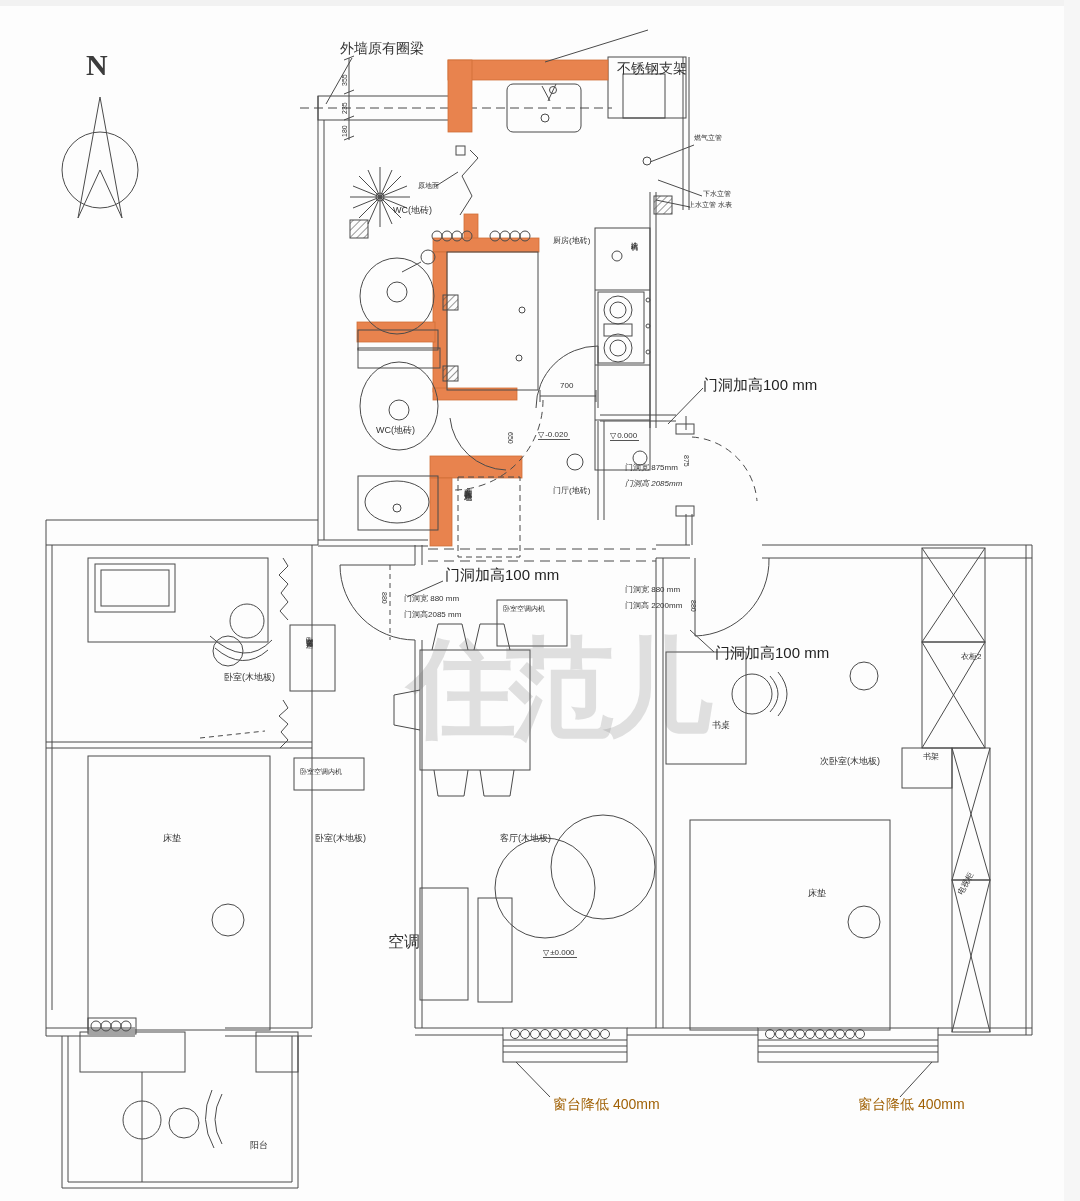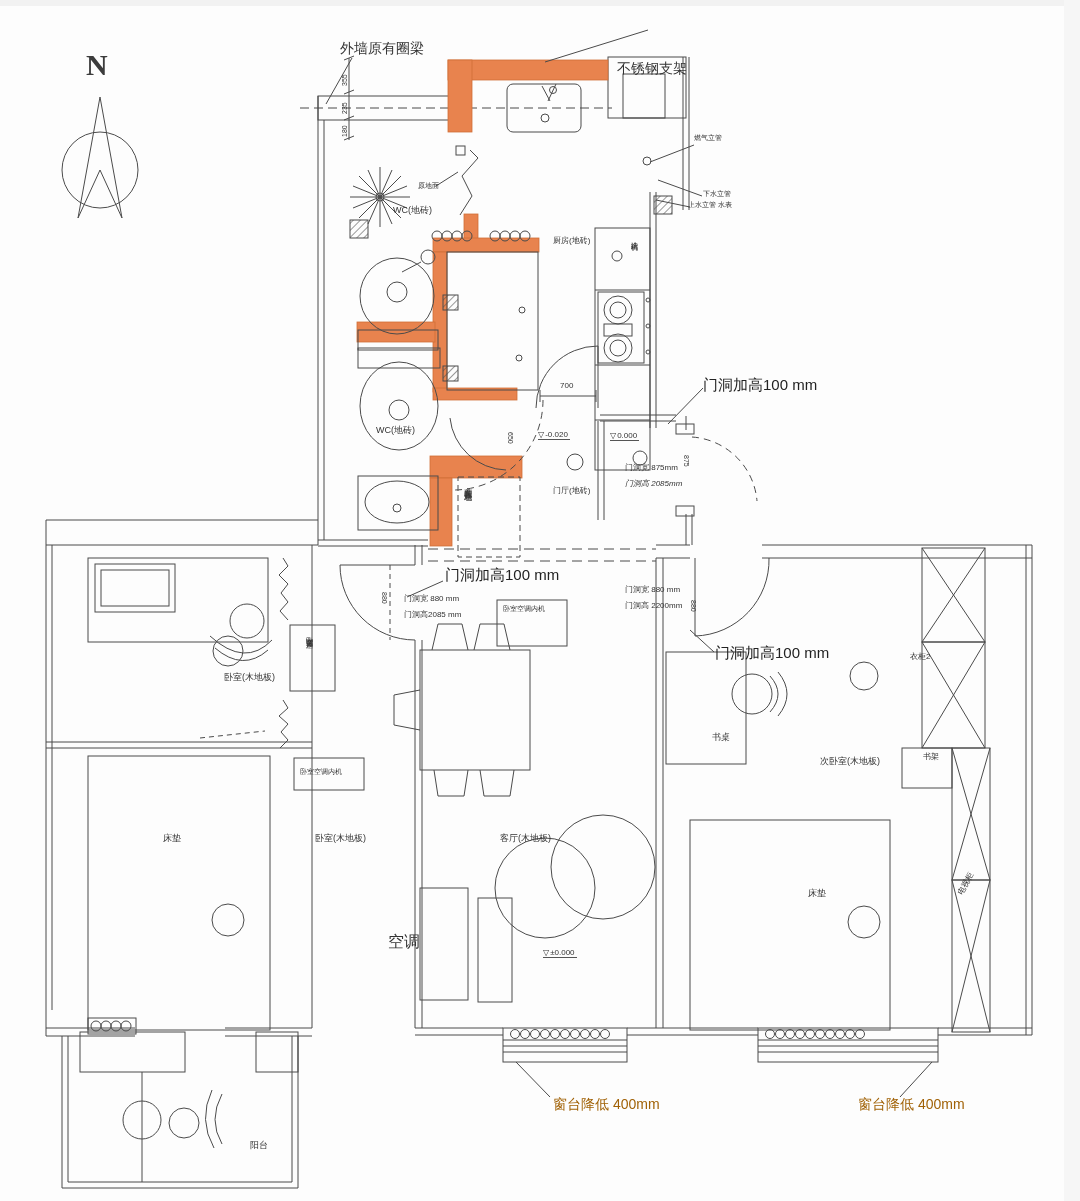--- a/index.html
+++ b/index.html
@@ -356,20 +356,21 @@
       <path d="M 212,1090 Q 198,1120 214,1148"></path>
       <path d="M 222,1094 Q 208,1120 222,1144"></path>
 
       <g>
         <circle cx="100" cy="170" r="38"></circle>
         <path d="M 100,97 L 78,218 L 100,170 L 122,218 Z"></path>
       </g>
     </g>
   </svg>
 
+  <div class="wm-cn">住范儿</div>
 
   <div class="compassN" style="left:86px;top:48px;">N</div>
 
   <div class="lbl" style="left:340px;top:40px;font-size:14px;">外墙原有圈梁</div>
   <div class="lbl" style="left:617px;top:12px;font-size:14px;margin-top:48px;">不锈钢支架</div>
 
   <div class="lbl xs rot" style="left:341px;top:86px;">355</div>
   <div class="lbl xs rot" style="left:341px;top:114px;">235</div>
   <div class="lbl xs rot" style="left:341px;top:137px;">180</div>
 
@@ -405,22 +406,22 @@
   <div class="lbl big" style="left:715px;top:644px;">门洞加高100 mm</div>
 
   <div class="lbl xs" style="left:503px;top:605px;">卧室空调内机</div>
   <div class="lbl xs vtext" style="left:305px;top:631px;height:56px;">卧室空调插座</div>
   <div class="lbl xs" style="left:300px;top:768px;">卧室空调内机</div>
 
   <div class="lbl" style="left:224px;top:672px;">卧室(木地板)</div>
   <div class="lbl" style="left:163px;top:833px;">床垫</div>
   <div class="lbl" style="left:315px;top:833px;">卧室(木地板)</div>
   <div class="lbl" style="left:500px;top:833px;">客厅(木地板)</div>
-  <div class="lbl" style="left:712px;top:720px;margin-top:12px;">书桌</div>
-  <div class="lbl sm" style="left:910px;top:652px;">衣柜2</div>
+  <div class="lbl" style="left:712px;top:720px;">书桌</div>
+  <div class="lbl sm" style="left:961px;top:652px;">衣柜2</div>
   <div class="lbl sm" style="left:923px;top:752px;text-align:center;">书架</div>
   <div class="lbl" style="left:820px;top:756px;">次卧室(木地板)</div>
   <div class="lbl" style="left:808px;top:888px;">床垫</div>
   <div class="lbl sm diag" style="left:956px;top:892px;">电视柜</div>
 
   <div class="lbl" style="left:388px;top:933px;font-size:16px;">空调</div>
   <div class="lvl" style="left:543px;top:948px;"><span class="tri"></span><span>±0.000</span></div>
 
   <div class="lbl sill" style="left:553px;top:1096px;">窗台降低 400mm</div>
   <div class="lbl sill" style="left:858px;top:1096px;">窗台降低 400mm</div>

